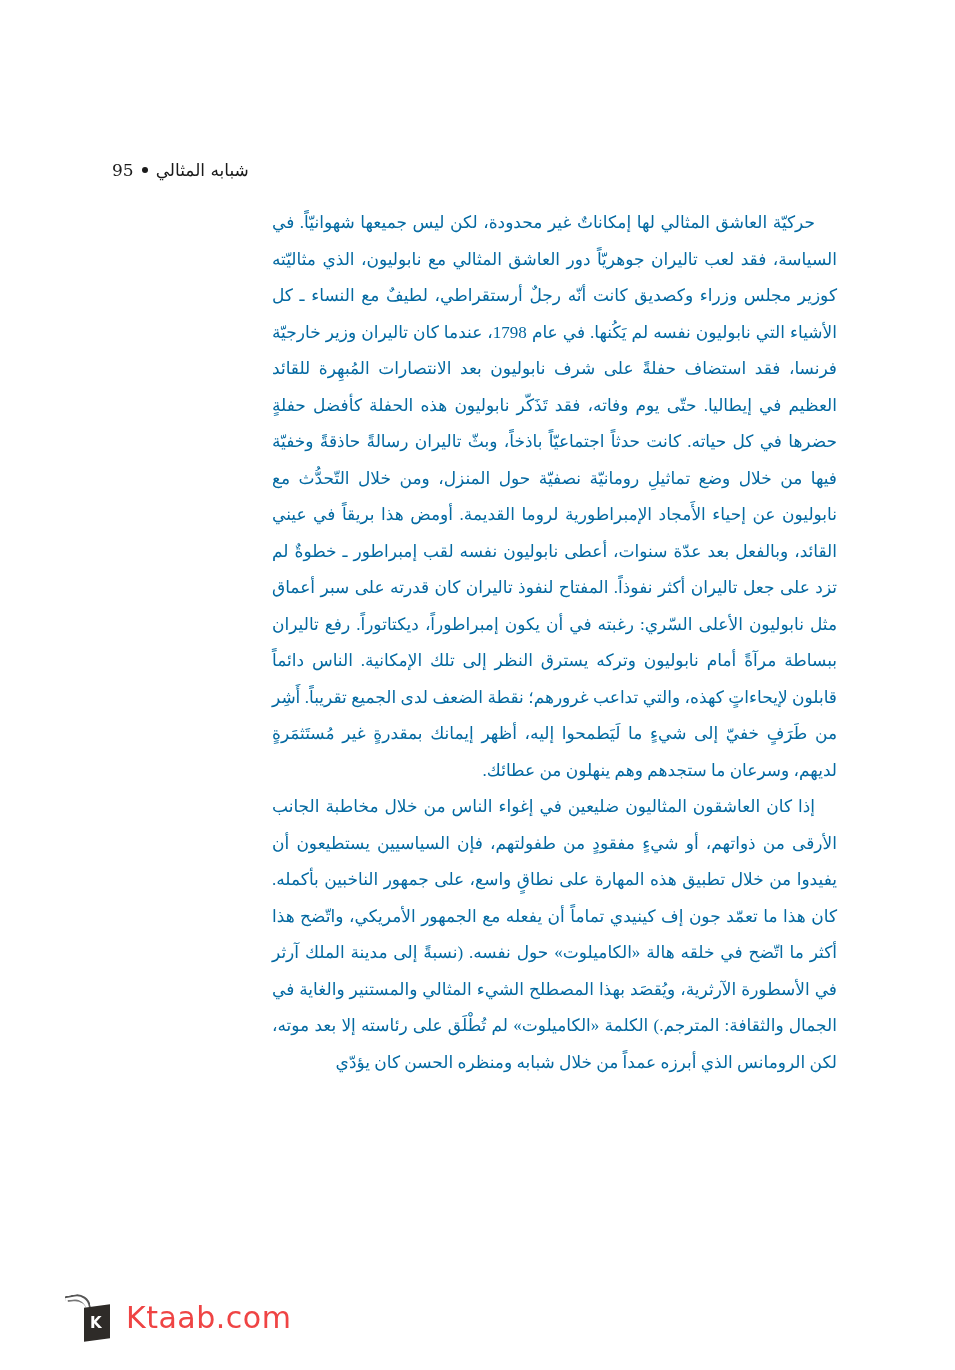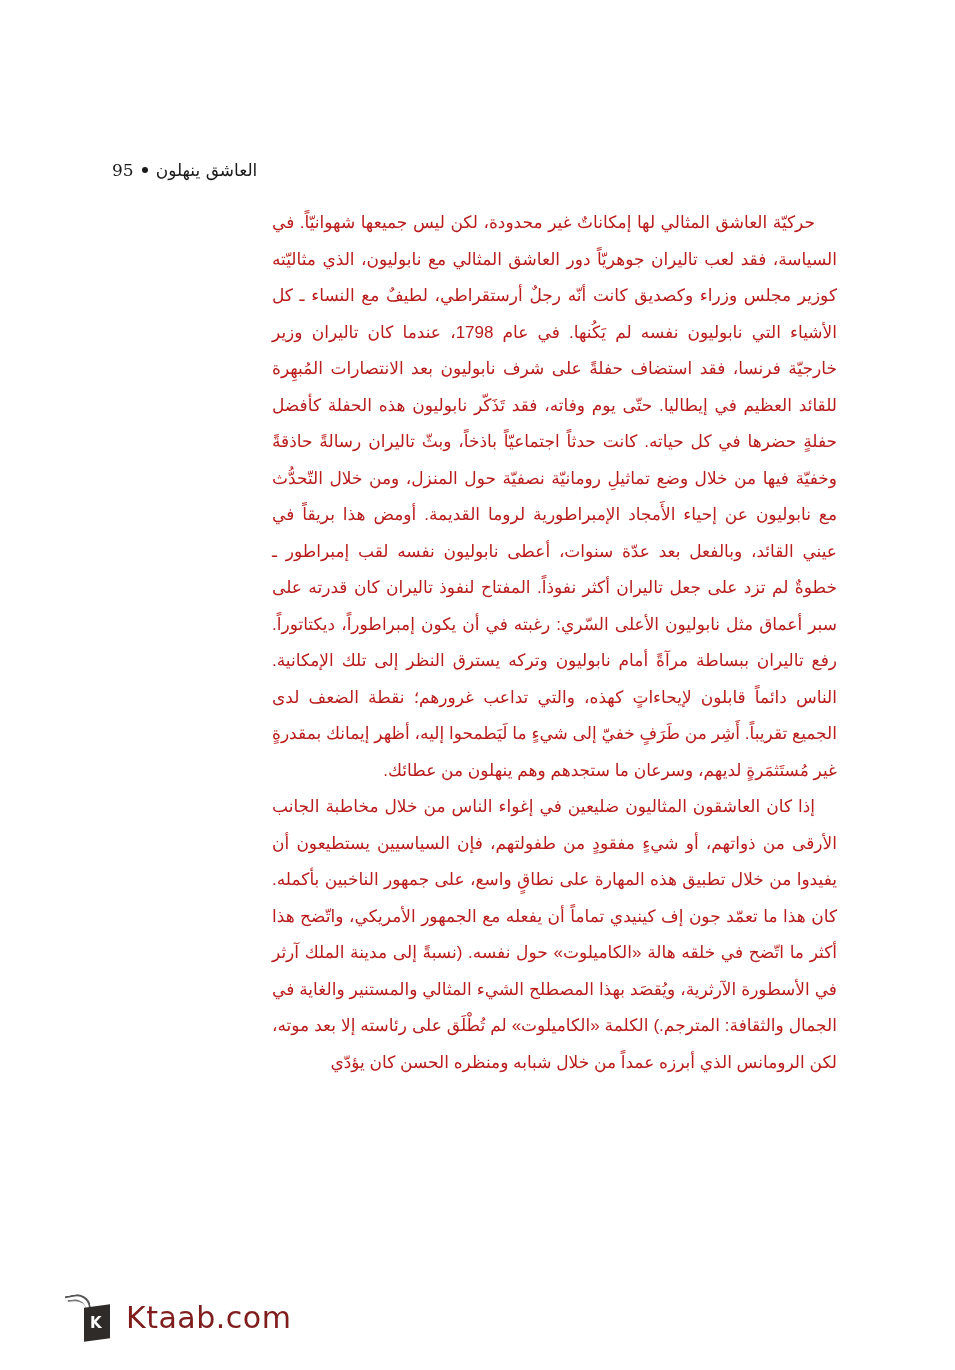--- a/index.html
+++ b/index.html
@@ -7,39 +7,39 @@
   .header {
     position:absolute; top:146px; left:112px;
     display:flex; align-items:center; gap:8px;
     font-family:"DejaVu Serif", serif; font-size:17px; color:#1a1a1a;margin-top:14px;
   }
   .header .title { direction:rtl; }
   .header .dot { width:6px; height:6px; border-radius:50%; background:#1a1a1a; display:inline-block; }
   .body-text {
     position:absolute; top:205px; left:272px; width:565px;
     direction:rtl; text-align:justify;
-    font-family:Liberation Sans, sans-serif; font-size:17px; line-height:36.5px; color:#b91c1c;
+    font-family:Liberation Serif, serif; font-size:17px; line-height:36.5px; color:#0369a1;
   }
   .body-text p { margin:0; text-indent:22px; }
   .body-text p + p { }
   .logo { position:absolute; left:62px; top:1292px; display:flex; align-items:center; gap:12px; }
   .logo .mark { position:relative; width:52px; height:50px; }
   .logo .mark .book { position:absolute; left:22px; top:14px; width:26px; height:34px; background:#2e2b28; transform:skewY(-8deg); }
   .logo .mark .book span { position:absolute; left:6px; top:8px; color:#fff; font-family:"DejaVu Sans", sans-serif; font-weight:bold; font-size:15px; transform:skewY(8deg); }
   .logo .mark .pages { position:absolute; left:4px; top:2px; width:22px; height:16px; border-top:2px solid #555; border-right:2px solid #555; border-radius:0 14px 0 0; transform:rotate(-10deg); }
   .logo .mark .pages2 { position:absolute; left:6px; top:7px; width:18px; height:12px; border-top:2px solid #777; border-radius:0 12px 0 0; transform:rotate(-6deg); }
-  .logo .text { font-family:"DejaVu Sans", sans-serif; font-size:30px; color:#7f1d1d; letter-spacing:0.5px; }
+  .logo .text { font-family:"DejaVu Sans", sans-serif; font-size:30px; color:#ef4444; letter-spacing:0.5px; }
 </style>
 </head>
 <body>
 
 <div class="header">
   <span>95</span>
   <span class="dot"></span>
-  <span class="title">العاشق ينهلون</span>
+  <span class="title">شبابه المثالي</span>
 </div>
 
 <div class="body-text">
   <p>حركيّة العاشق المثالي لها إمكاناتٌ غير محدودة، لكن ليس جميعها شهوانيّاً. في السياسة، فقد لعب تاليران جوهريّاً دور العاشق المثالي مع نابوليون، الذي مثاليّته كوزير مجلس وزراء وكصديق كانت أنّه رجلٌ أرستقراطي، لطيفٌ مع النساء ـ كل الأشياء التي نابوليون نفسه لم يَكُنها. في عام 1798، عندما كان تاليران وزير خارجيّة فرنسا، فقد استضاف حفلةً على شرف نابوليون بعد الانتصارات المُبهِرة للقائد العظيم في إيطاليا. حتّى يوم وفاته، فقد تَذَكّر نابوليون هذه الحفلة كأفضل حفلةٍ حضرها في كل حياته. كانت حدثاً اجتماعيّاً باذخاً، وبثّ تاليران رسالةً حاذقةً وخفيّة فيها من خلال وضع تماثيلِ رومانيّة نصفيّة حول المنزل، ومن خلال التّحدُّث مع نابوليون عن إحياء الأَمجاد الإمبراطورية لروما القديمة. أومض هذا بريقاً في عيني القائد، وبالفعل بعد عدّة سنوات، أعطى نابوليون نفسه لقب إمبراطور ـ خطوةٌ لم تزد على جعل تاليران أكثر نفوذاً. المفتاح لنفوذ تاليران كان قدرته على سبر أعماق مثل نابوليون الأعلى السّري: رغبته في أن يكون إمبراطوراً، ديكتاتوراً. رفع تاليران ببساطة مرآةً أمام نابوليون وتركه يسترق النظر إلى تلك الإمكانية. الناس دائماً قابلون لإيحاءاتٍ كهذه، والتي تداعب غرورهم؛ نقطة الضعف لدى الجميع تقريباً. أَشِر من طَرَفٍ خفيّ إلى شيءٍ ما لَيَطمحوا إليه، أظهر إيمانك بمقدرةٍ غير مُستَثمَرةٍ لديهم، وسرعان ما ستجدهم وهم ينهلون من عطائك.</p>
   <p>إذا كان العاشقون المثاليون ضليعين في إغواء الناس من خلال مخاطبة الجانب الأرقى من ذواتهم، أو شيءٍ مفقودٍ من طفولتهم، فإن السياسيين يستطيعون أن يفيدوا من خلال تطبيق هذه المهارة على نطاقٍ واسع، على جمهور الناخبين بأكمله. كان هذا ما تعمّد جون إف كينيدي تماماً أن يفعله مع الجمهور الأمريكي، واتّضح هذا أكثر ما اتّضح في خلقه هالة «الكاميلوت» حول نفسه. (نسبةً إلى مدينة الملك آرثر في الأسطورة الآرثرية، ويُقصَد بهذا المصطلح الشيء المثالي والمستنير والغاية في الجمال والثقافة: المترجم.) الكلمة «الكاميلوت» لم تُطْلَق على رئاسته إلا بعد موته، لكن الرومانس الذي أبرزه عمداً من خلال شبابه ومنظره الحسن كان يؤدّي</p>
 </div>
 
 <div class="logo">
   <div class="mark">
     <div class="pages"></div>

